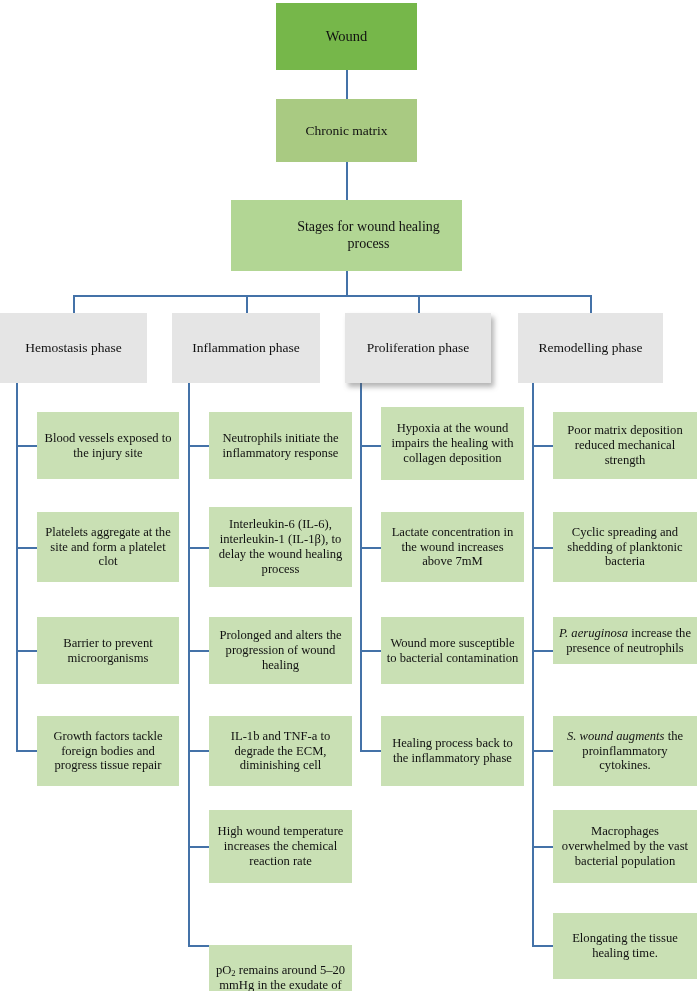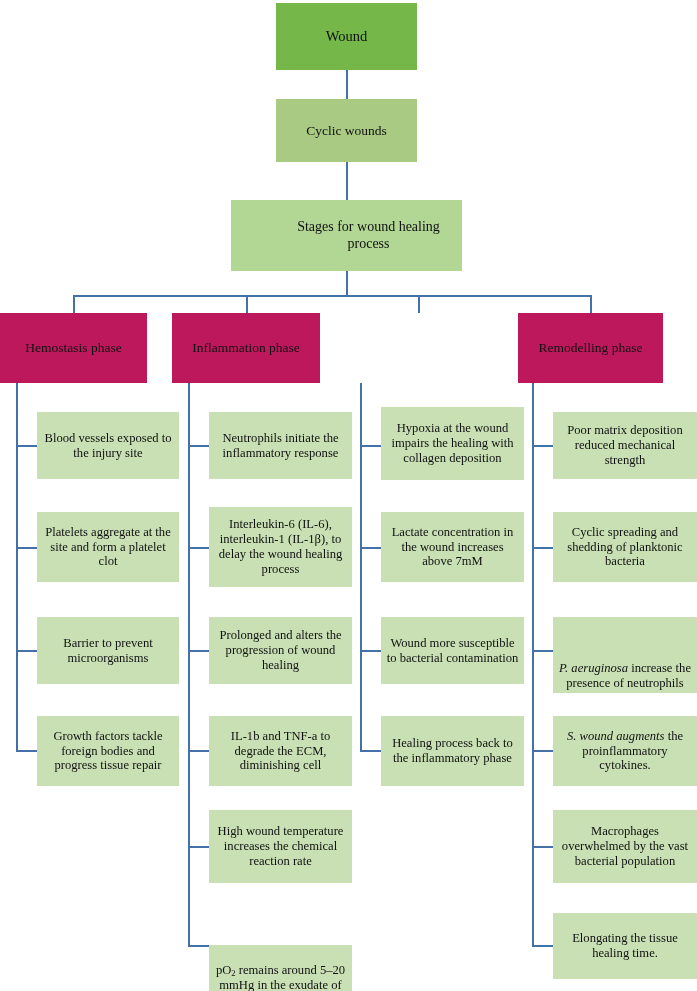--- a/index.html
+++ b/index.html
@@ -37,21 +37,21 @@
     text-align: center;
     line-height: 1.18;
     padding: 2px 4px;
   }
   .node span { display: block; width: 100%; }
 
   
   .lvl-root   { background: #76b74a; }
   .lvl-second { background: #a9ca82; }
   .lvl-third  { background: #b2d694; }
-  .lvl-phase  { background: #be185d; }
+  .lvl-phase  { background: #e5e5e5; }
   .lvl-leaf   { background: #c9e0b4; }
 
   .shadowed { box-shadow: 3px 4px 5px rgba(90,90,90,0.45); }
 
   .t-root   { font-size: 14.5px; }
   .t-second { font-size: 13.5px; }
   .t-third  { font-size: 14px; }
   .t-phase  { font-size: 13.5px; }
   .t-leaf   { font-size: 12.6px; }
 
@@ -104,33 +104,36 @@
   <div class="conn hline" style="left:532px; top:650px; width:21px;"></div>
   <div class="conn hline" style="left:532px; top:750px; width:21px;"></div>
   <div class="conn hline" style="left:532px; top:846px; width:21px;"></div>
   <div class="conn hline" style="left:532px; top:945px; width:21px;"></div>
 
   <div class="node lvl-root t-root" style="left:276px; top:3px; width:141px; height:67px;">
     <span>Wound</span>
   </div>
 
   <div class="node lvl-second t-second" style="left:276px; top:99px; width:141px; height:63px;">
-    <span>Cyclic wounds</span>
+    <span>Chronic matrix</span>
   </div>
 
   <div class="node lvl-third t-third" style="left:231px; top:200px; width:231px; height:71px;padding-left:48px;">
     <span>Stages for wound healing process</span>
   </div>
 
   <div class="node lvl-phase t-phase" style="left:0px; top:313px; width:147px; height:70px;">
     <span>Hemostasis phase</span>
   </div>
   <div class="node lvl-phase t-phase" style="left:172px; top:313px; width:148px; height:70px;">
     <span>Inflammation phase</span>
   </div>
+  <div class="node lvl-phase t-phase shadowed" style="left:345px; top:313px; width:146px; height:70px;">
+    <span>Proliferation phase</span>
+  </div>
   <div class="node lvl-phase t-phase" style="left:518px; top:313px; width:145px; height:70px;">
     <span>Remodelling phase</span>
   </div>
 
   <div class="node lvl-leaf t-leaf" style="left:37px; top:412px; width:142px; height:67px;">
     <span>Blood vessels exposed to the injury site</span>
   </div>
   <div class="node lvl-leaf t-leaf" style="left:37px; top:512px; width:142px; height:70px;">
     <span>Platelets aggregate at the site and form a platelet clot</span>
   </div>
@@ -172,21 +175,21 @@
   <div class="node lvl-leaf t-leaf" style="left:381px; top:716px; width:143px; height:70px;">
     <span>Healing process back to the inflammatory phase</span>
   </div>
 
   <div class="node lvl-leaf t-leaf" style="left:553px; top:412px; width:144px; height:67px;">
     <span>Poor matrix deposition reduced mechanical strength</span>
   </div>
   <div class="node lvl-leaf t-leaf" style="left:553px; top:512px; width:144px; height:70px;">
     <span>Cyclic spreading and shedding of planktonic bacteria</span>
   </div>
-  <div class="node lvl-leaf t-leaf" style="left:553px; top:617px; width:144px; height:76px;align-items:flex-end;">
+  <div class="node lvl-leaf t-leaf" style="left:553px; top:617px; width:144px; height:47px;">
     <span><i class="sci">P. aeruginosa</i> increase the presence of neutrophils</span>
   </div>
   <div class="node lvl-leaf t-leaf" style="left:553px; top:716px; width:144px; height:70px;">
     <span><i class="sci">S. wound augments</i> the proinflammatory cytokines.</span>
   </div>
   <div class="node lvl-leaf t-leaf" style="left:553px; top:810px; width:144px; height:73px;">
     <span>Macrophages overwhelmed by the vast bacterial population</span>
   </div>
   <div class="node lvl-leaf t-leaf" style="left:553px; top:913px; width:144px; height:66px;">
     <span>Elongating the tissue healing time.</span>

